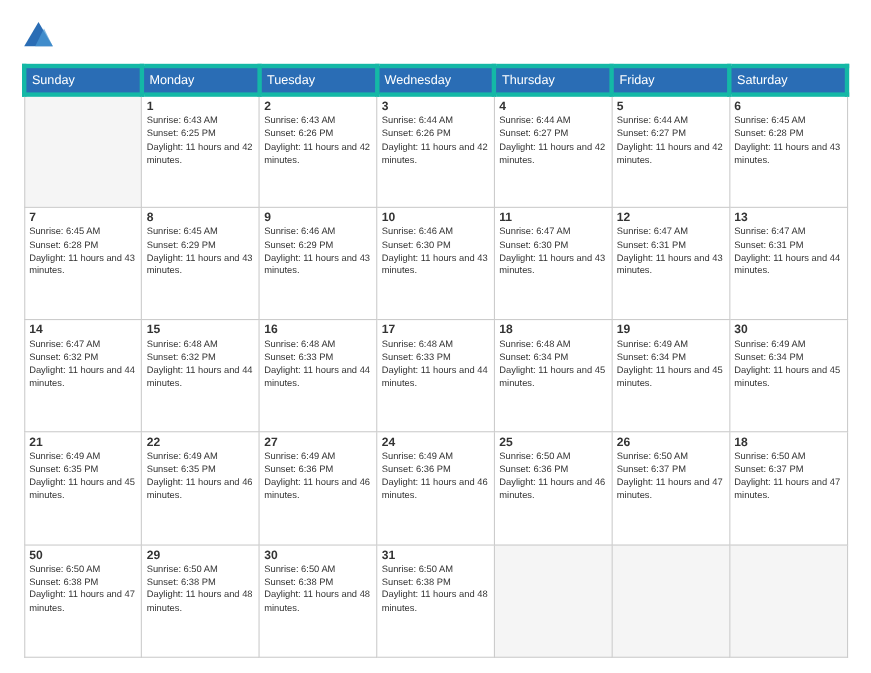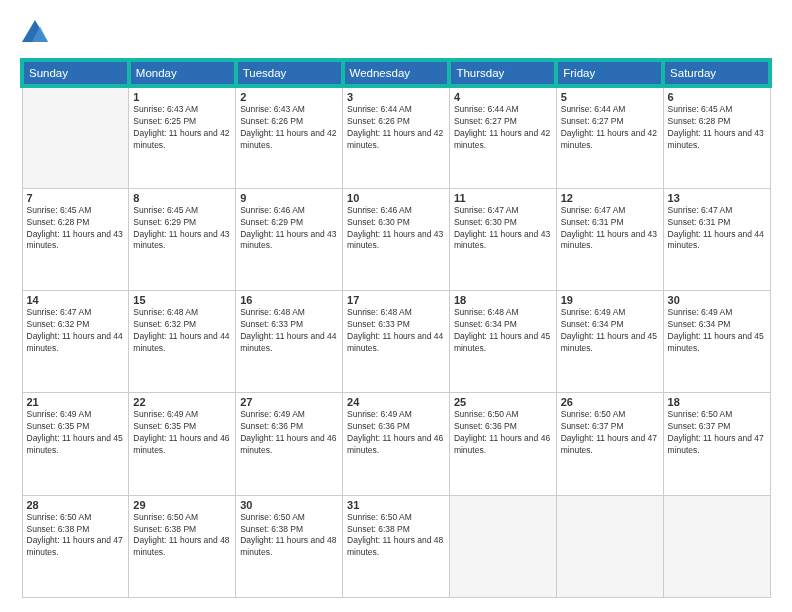--- a/index.html
+++ b/index.html
@@ -299,21 +299,21 @@
           </td>
           <td>
             <span class="day-number">18</span>
             <div class="day-info" style="white-space: pre-line;">Sunrise: 6:50 AM
 Sunset: 6:37 PM
 Daylight: 11 hours and 47 minutes.</div>
           </td>
         </tr>
         <tr>
           <td>
-            <span class="day-number">28</span>
+            <span class="day-number">50</span>
             <div class="day-info" style="white-space: pre-line;">Sunrise: 6:50 AM
 Sunset: 6:38 PM
 Daylight: 11 hours and 47 minutes.</div>
           </td>
           <td>
             <span class="day-number">29</span>
             <div class="day-info" style="white-space: pre-line;">Sunrise: 6:50 AM
 Sunset: 6:38 PM
 Daylight: 11 hours and 48 minutes.</div>
           </td>

